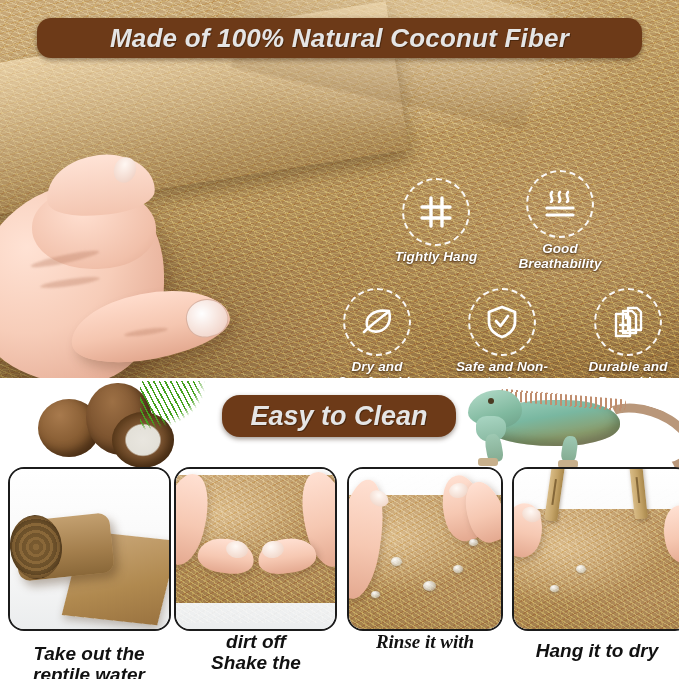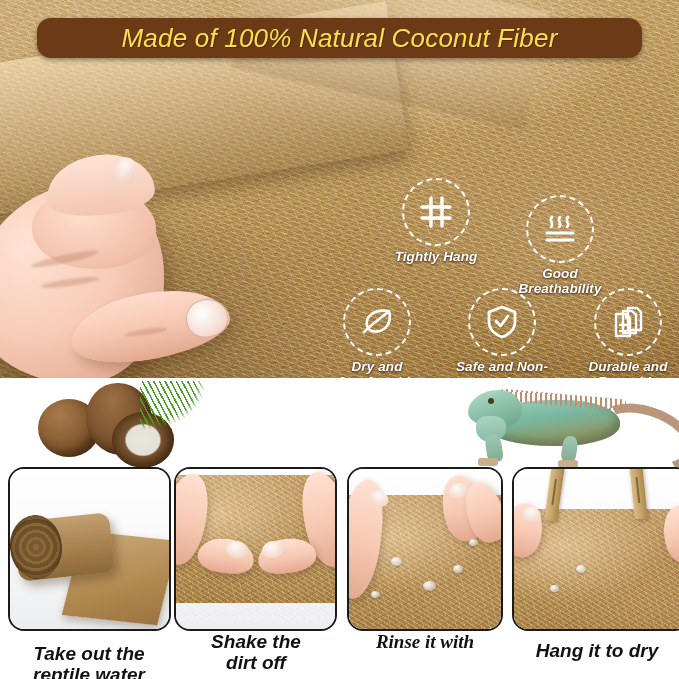--- a/index.html
+++ b/index.html
@@ -70,21 +70,21 @@
         border:2px dashed rgba(255,255,255,.95);
         display:flex;align-items:center;justify-content:center;}
   .feat-label{margin-top:4px;font-size:13.5px;font-weight:bold;font-style:italic;
         line-height:1.08;letter-spacing:.1px;
         text-shadow:0 1px 2px rgba(60,35,12,.85), 0 0 3px rgba(60,35,12,.55);}
 
   
   .pill{position:absolute;background:#6d3a18;border-radius:14px;
         display:flex;align-items:center;justify-content:center;
         box-shadow:0 2px 5px rgba(40,20,6,.45);}
-  .pill-text{color:#fde047;font-weight:normal;font-style:italic;white-space:nowrap;
+  .pill-text{color:#e5e5e5;font-weight:bold;font-style:italic;white-space:nowrap;
         text-shadow:1px 1px 0 rgba(50,25,8,.55);}
   .pill-top{left:37px;top:18px;width:605px;height:40px;}
   .pill-top .pill-text{font-size:26px;letter-spacing:.2px;}
   .pill-clean{left:222px;top:395px;width:234px;height:42px;border-radius:18px;}
   .pill-clean .pill-text{font-size:27px;}
 
   
   .midband{position:absolute;left:0;top:378px;width:679px;height:89px;background:#fff;}
 
   
@@ -230,21 +230,21 @@
             <line x1="12" y1="3" x2="12" y2="31"></line>
             <line x1="23" y1="3" x2="23" y2="31"></line>
             <line x1="3" y1="12" x2="31" y2="12"></line>
             <line x1="3" y1="23" x2="31" y2="23"></line>
           </g>
         </svg>
       </div>
       <div class="feat-label">Tightly Hang</div>
     </div>
 
-    <div class="feat" style="left:501px;top:195px;">
+    <div class="feat" style="left:501px;top:170px;">
       <div class="dashcircle">
         <svg width="36" height="34" viewBox="0 0 36 34">
           <g stroke="#ffffff" stroke-width="2.6" fill="none" stroke-linecap="round">
             <path d="M9 15 C13 12 6 9 10 5"></path>
             <path d="M17 15 C21 12 14 9 18 5"></path>
             <path d="M25 15 C29 12 22 9 26 5"></path>
             <line x1="5" y1="21" x2="31" y2="21" stroke-width="3.2"></line>
             <line x1="5" y1="28" x2="31" y2="28" stroke-width="3.2"></line>
           </g>
         </svg>
@@ -313,20 +313,23 @@
     <div class="ig-crest"></div>
     <div class="ig-head"></div>
     <div class="ig-dew"></div>
     <div class="ig-eye"></div>
     <div class="ig-leg ig-l1"></div>
     <div class="ig-leg ig-l2"></div>
     <div class="ig-foot" style="left:12px;top:76px;"></div>
     <div class="ig-foot" style="left:92px;top:78px;"></div>
   </div>
 
+  <div class="pill pill-clean">
+    <span class="pill-text">Easy to Clean</span>
+  </div>
 
   <div class="panel p1">
     <div class="panel-bg-white"></div>
     <div class="roll-flat"></div>
     <div class="roll"></div>
     <div class="roll-end"></div>
   </div>
 
   <div class="panel p2">
     <div class="panel-bg-white"></div>
@@ -374,22 +377,22 @@
     <div class="finger" style="left:150px;top:36px;width:40px;height:58px;transform:rotate(-12deg);"></div>
     <div class="drop" style="left:62px;top:96px;width:10px;height:8px;"></div>
     <div class="drop" style="left:36px;top:116px;width:9px;height:7px;"></div>
   </div>
 
   <div class="cap c1">
     <div>Take out the</div>
     <div>reptile water</div>
   </div>
   <div class="cap c2">
+    <div>dirt off</div>
     <div>Shake the</div>
-    <div>dirt off</div>
   </div>
   <div class="cap c3">
     <div>Rinse it with</div>
   </div>
   <div class="cap c4">
     <div>Hang it to dry</div>
   </div>
 
 </div>
 

